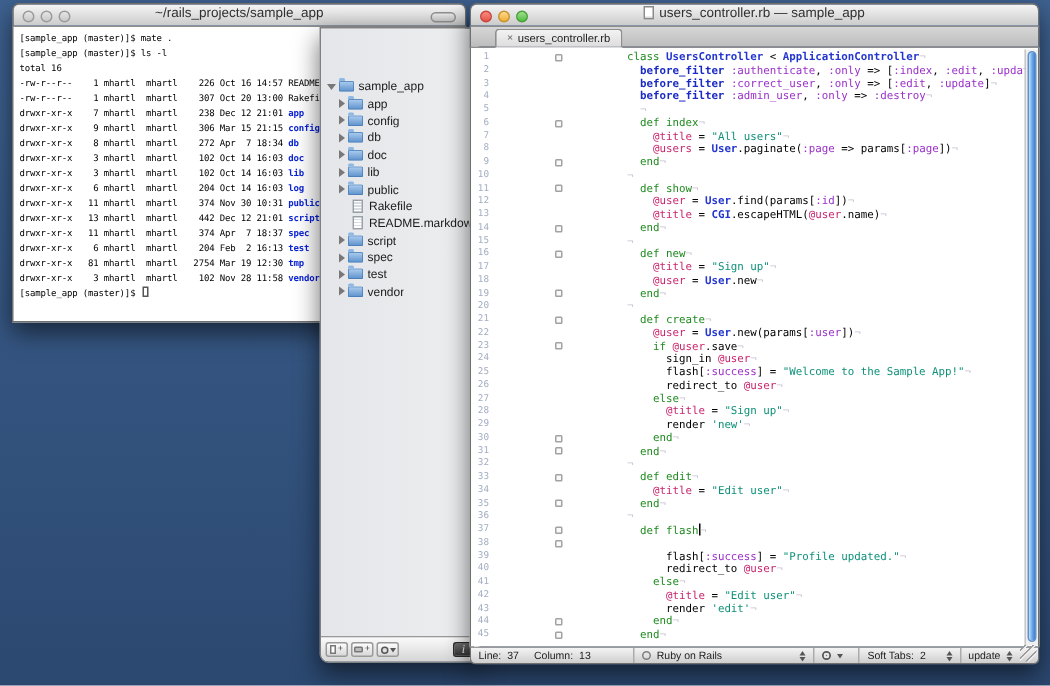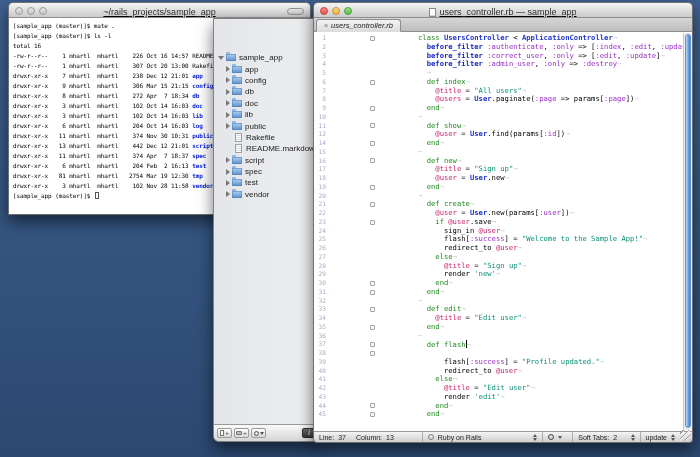--- a/index.html
+++ b/index.html
@@ -10,21 +10,21 @@
     background:linear-gradient(180deg,#3E6190 0%, #2B4870 100%);
   }
   .window { position:absolute; box-shadow:0 7px 16px rgba(0,0,0,.55); }
 
   
   .titlebar {
     position:relative; height:16px;
     background:linear-gradient(#F5F5F5,#CBCBCB);
     border:1px solid #707070; border-bottom:1px solid #8F8F8F;
     border-radius:5px 5px 0 0;
-    display:flex; align-items:flex-end; justify-content:center;text-decoration:underline;
+    display:flex; align-items:flex-start; justify-content:center;
   }
   .wtitle { font-size:9px; color:#303030; white-space:nowrap; display:flex; align-items:center; gap:3px;}
   .lights { position:absolute; left:6px; top:4px; display:flex; gap:4px; }
   .light { width:8px; height:8px; border-radius:50%; }
   .light.inactive { background:linear-gradient(#E6E6E6,#C8C8C8); border:1px solid #9B9B9B; }
   .light.red    { background:linear-gradient(#FC8A80,#E5544A); border:1px solid #C9443C; }
   .light.yellow { background:linear-gradient(#FDD88A,#F0AF37); border:1px solid #C9922D; }
   .light.green  { background:linear-gradient(#9FE08E,#52BD43); border:1px solid #47A139; }
   .pillbtn { position:absolute; right:6px; top:5px; width:17px; height:7px;
     background:linear-gradient(#E8E8E8,#C4C4C4); border:1px solid #909090; border-radius:4px; }
@@ -84,25 +84,25 @@
     background:linear-gradient(#6E6E6E,#353535); border:1px solid #2A2A2A;
     color:#F2F2F2; font-family:"Liberation Serif",serif; font-style:italic;
     font-size:8px; line-height:8px; text-align:center; }
 
   
   #textmate { left:313px; top:2px; width:380px; height:441px; border-radius:6px 6px 4px 4px; }
   #tm-tabbar { position:relative; height:14px;
     background:linear-gradient(#D6D6D6,#BDBDBD);
     border-left:1px solid #6F6F6F; border-right:1px solid #6F6F6F;
     border-bottom:1px solid #8E8E8E; }
-  .tab { position:absolute; left:2px; bottom:-1px; height:13px; padding:0 7px;
+  .tab { position:absolute; left:16px; bottom:-1px; height:13px; padding:0 7px;
     background:linear-gradient(#F3F3F3,#DDDDDD);
     border:1px solid #8E8E8E; border-bottom:1px solid #DDD;
     border-radius:3px 3px 0 0; display:flex; align-items:center; gap:3px;
-    font-size:7.5px; color:#222;font-style:italic; }
+    font-size:7.5px; color:#222; }
   .tabclose { font-size:7px; color:#666; line-height:7px; }
 
   #tm-main { position:absolute; top:30px; bottom:12px; left:0; right:0; background:#FFF;
     border-left:1px solid #6F6F6F; border-right:1px solid #6F6F6F; overflow:hidden; padding-top:2px; }
   .cl { display:flex; height:8.75px; font-family:"DejaVu Sans Mono", monospace;
     font-size:7.2px; line-height:8.75px;gap:41px; }
   .ln { width:13px; flex:none; text-align:right; color:#A3ADC2; font-size:6.2px; padding-right:1px; }
   .fd { width:9px; flex:none; display:flex; align-items:center; justify-content:center; }
   .fmark { width:5px; height:5px; border:1px solid #A2A2A2; border-radius:1px; background:#FAFAFA; }
   .ct { white-space:pre; color:#000; }
@@ -343,20 +343,25 @@
             <span class="fmark"></span>
           </span>
           <span class="ct"><span class="tk-p">  </span><span class="tk-k">def show</span><span class="tk-inv">¬</span></span>
         </div>
         <div class="cl">
           <span class="ln">12</span>
           <span class="fd"></span>
           <span class="ct"><span class="tk-p">    </span><span class="tk-v">@user</span><span class="tk-p"> = </span><span class="tk-c">User</span><span class="tk-p">.find(params[</span><span class="tk-s">:id</span><span class="tk-p">])</span><span class="tk-inv">¬</span></span>
         </div>
         <div class="cl">
+          <span class="ln">13</span>
+          <span class="fd"></span>
+          <span class="ct"><span class="tk-p">    </span><span class="tk-v">@title</span><span class="tk-p"> = </span><span class="tk-c">CGI</span><span class="tk-p">.escapeHTML(</span><span class="tk-v">@user</span><span class="tk-p">.name)</span><span class="tk-inv">¬</span></span>
+        </div>
+        <div class="cl">
           <span class="ln">14</span>
           <span class="fd">
             <span class="fmark"></span>
           </span>
           <span class="ct"><span class="tk-p">  </span><span class="tk-k">end</span><span class="tk-inv">¬</span></span>
         </div>
         <div class="cl">
           <span class="ln">15</span>
           <span class="fd"></span>
           <span class="ct"><span class="tk-p"></span><span class="tk-inv">¬</span></span>

